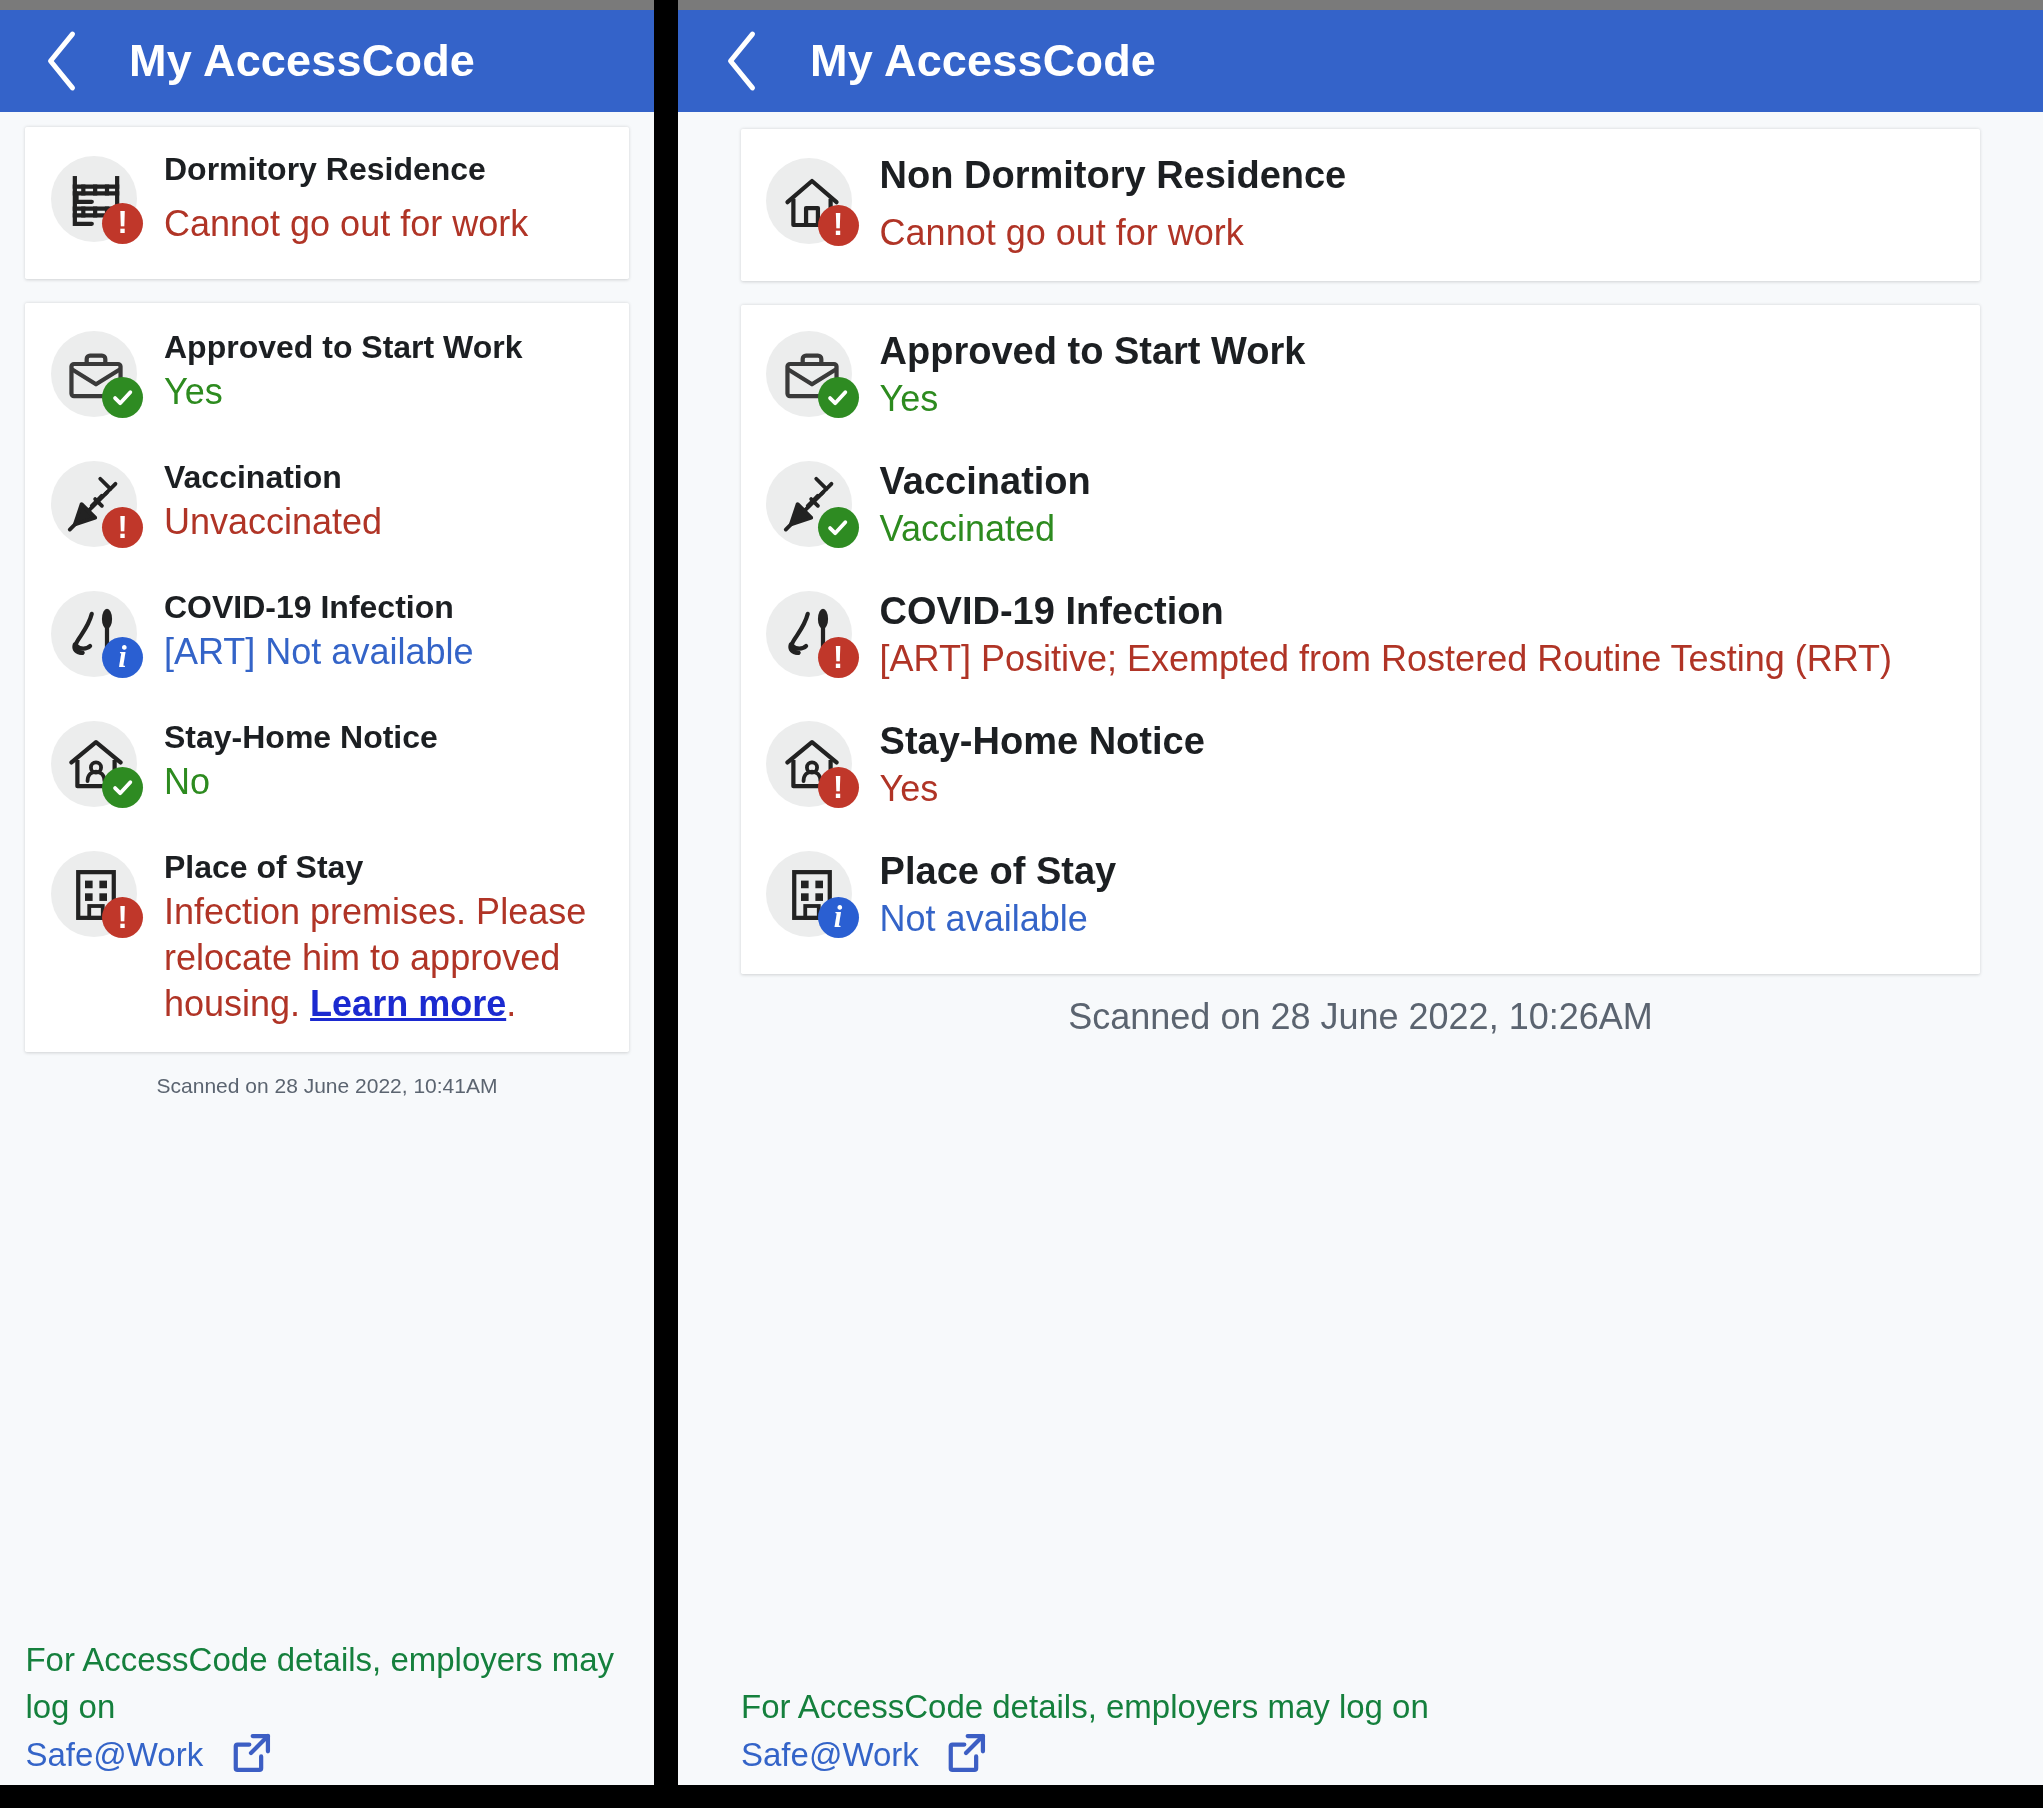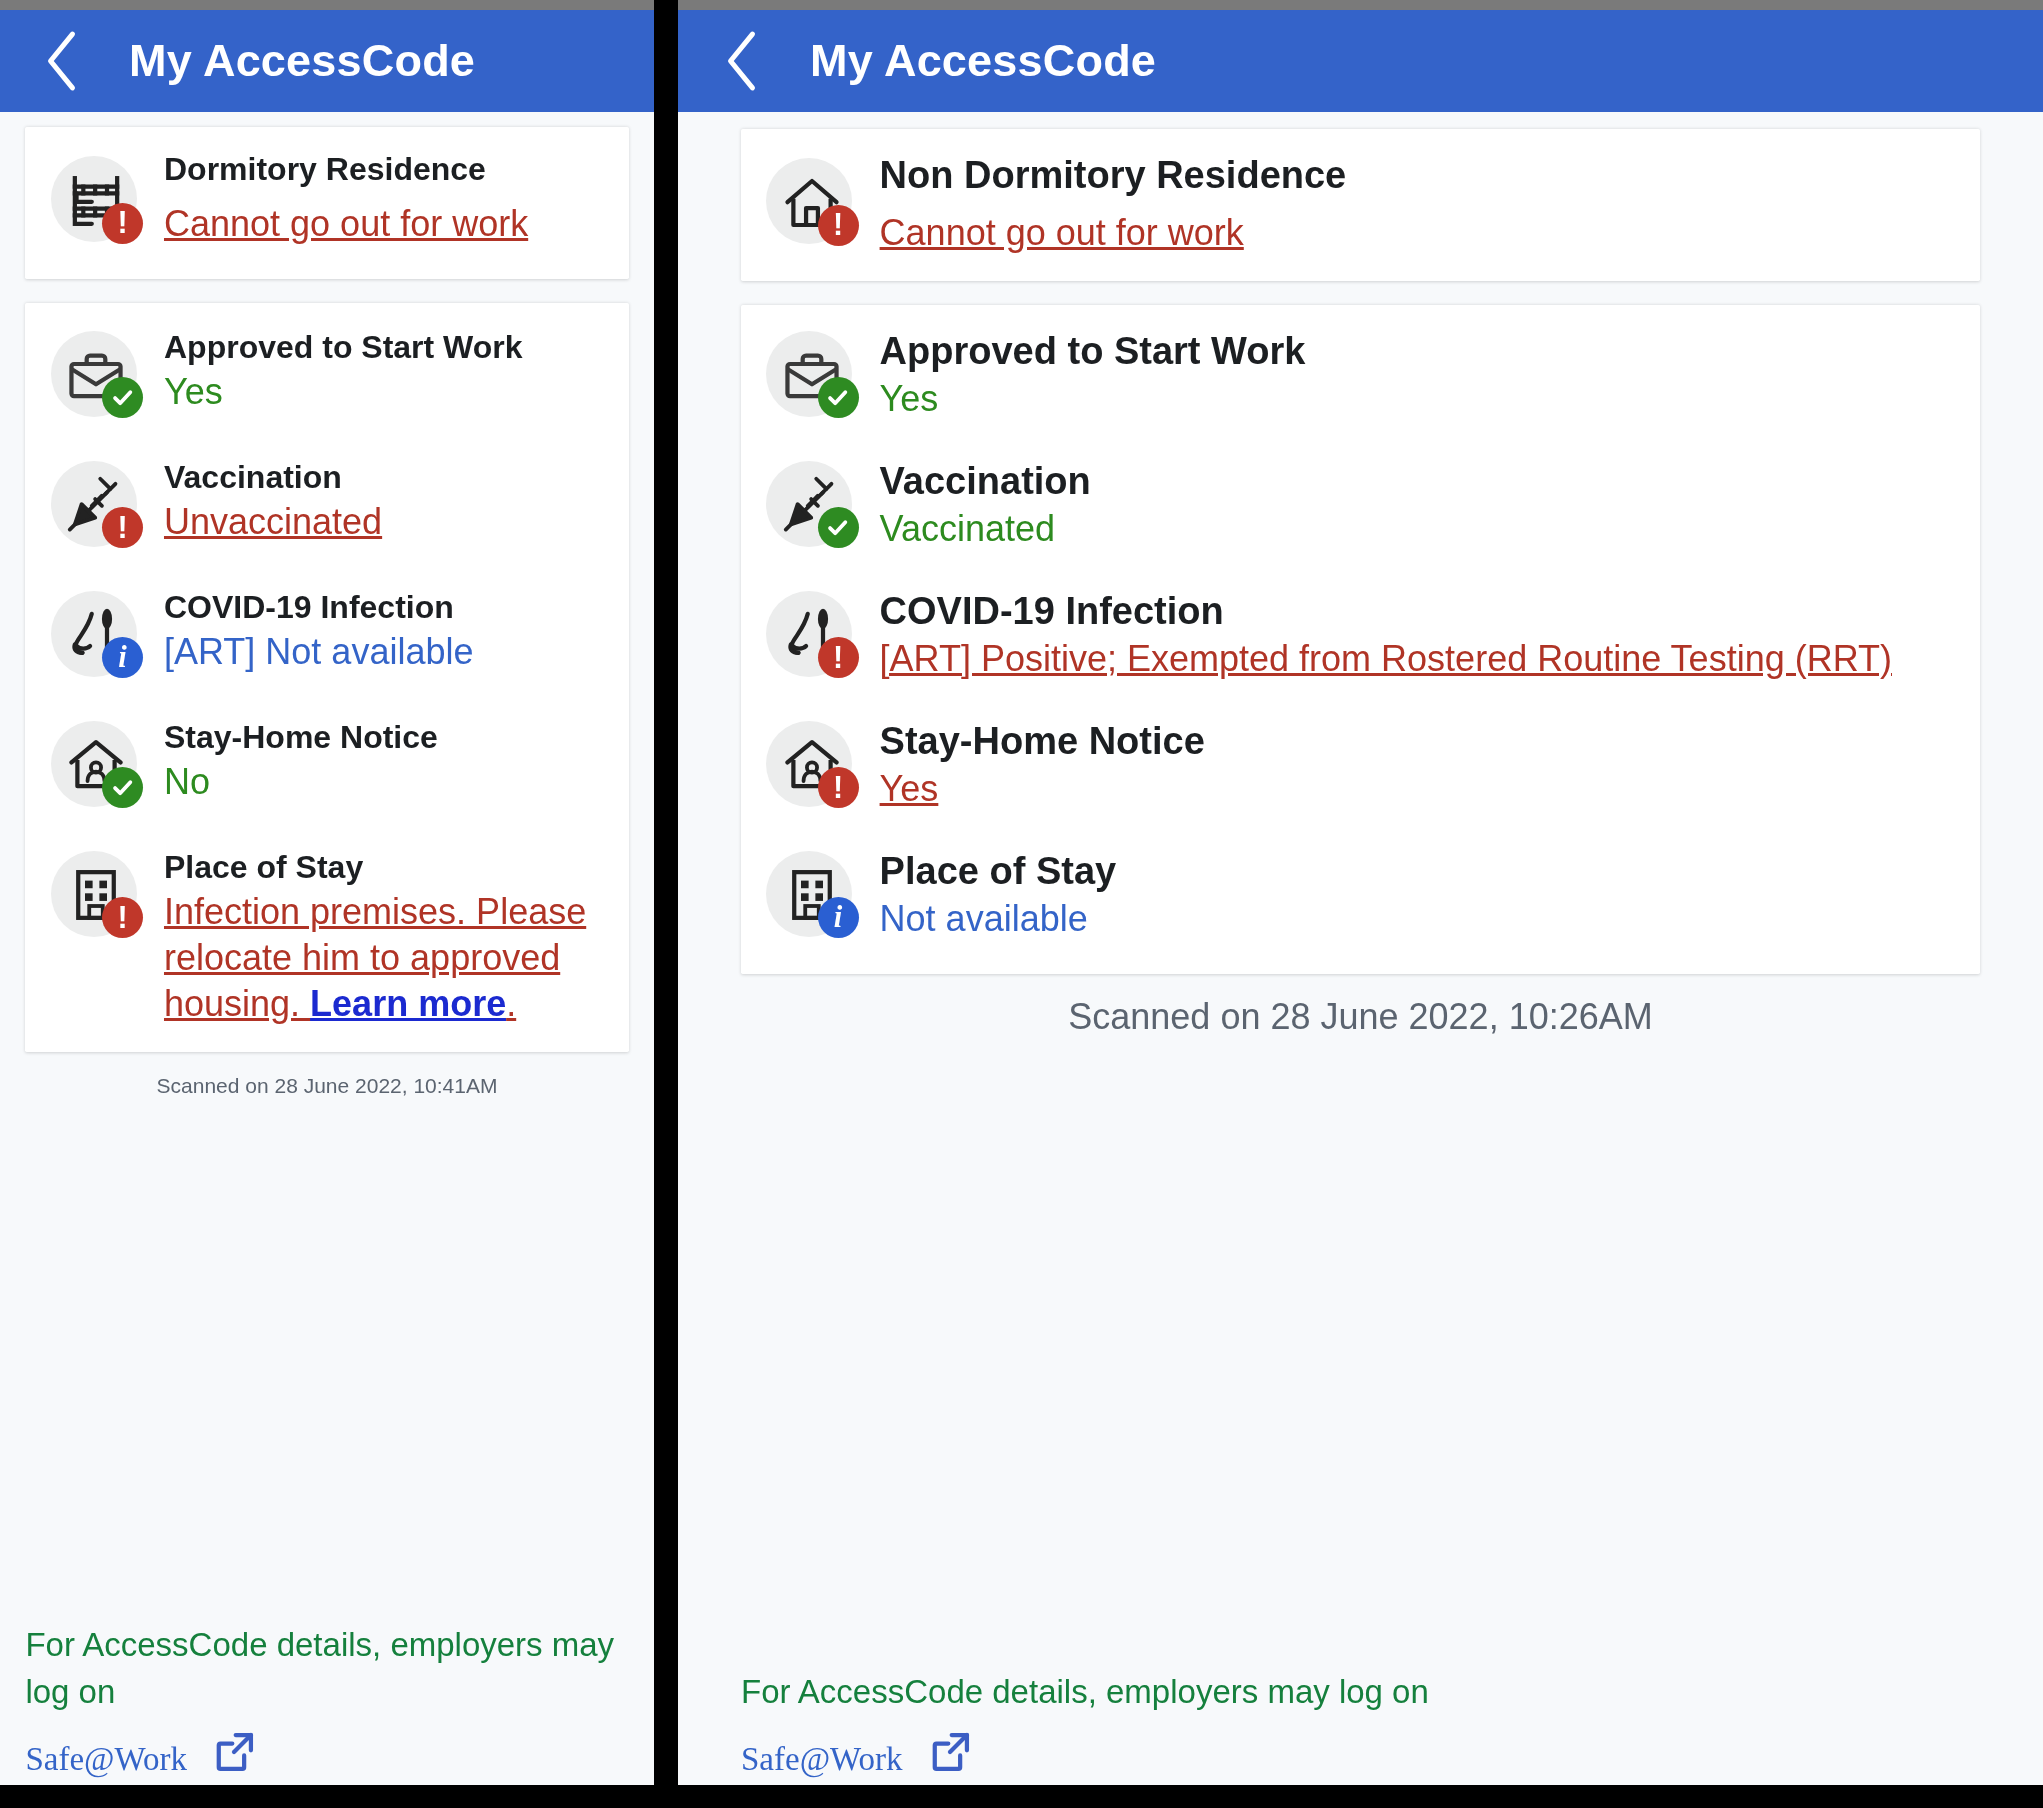--- a/index.html
+++ b/index.html
@@ -141,21 +141,21 @@
   }
   .left .r-title  { font-size: 32px; }
   .right .r-title { font-size: 38px; }
   .r-value {
     margin-top: 2px;
     line-height: 1.28;
     font-weight: normal;
   }
   .left .r-value  { font-size: 36px; }
   .right .r-value { font-size: 36px; }
-  .v-red   { color: #b03426; text-decoration: underline; }
+  .v-red   { color: #b03426; }
   .v-green { color: #2d8b1f; }
   .v-blue  { color: #3464c8; }
   .learn {
     color: #1b2ad0;
     text-decoration: underline;
     font-weight: bold;
   }
 
   
   .card.first .texts { padding-top: 1.7px; }
@@ -178,23 +178,22 @@
   .left .footer  { padding: 34px 25.4px 6.8px 25.4px; }
   .right .footer { padding: 34px 63px 6.8px 63px; }
   .foot-text {
     color: #15803d;
     line-height: 1.42;
   }
   .left .foot-text  { font-size: 33px; }
   .right .foot-text { font-size: 33px; }
   .foot-link-line {
     display: flex;
-    align-items: flex-end;
-    margin-top: 14px;
-    font-family: Liberation Serif, serif;
+    align-items: center;
+    margin-top: 0;
   }
   .foot-link {
     color: #3464c8;
     cursor: pointer;
   }
   .left .foot-link  { font-size: 33px; }
   .right .foot-link { font-size: 33px; }
   .ext-icon { margin-left: 25.4px; display: block; cursor: pointer; }
 
   .bottombar { height: 24px; background: #000; flex: 0 0 24px; }

